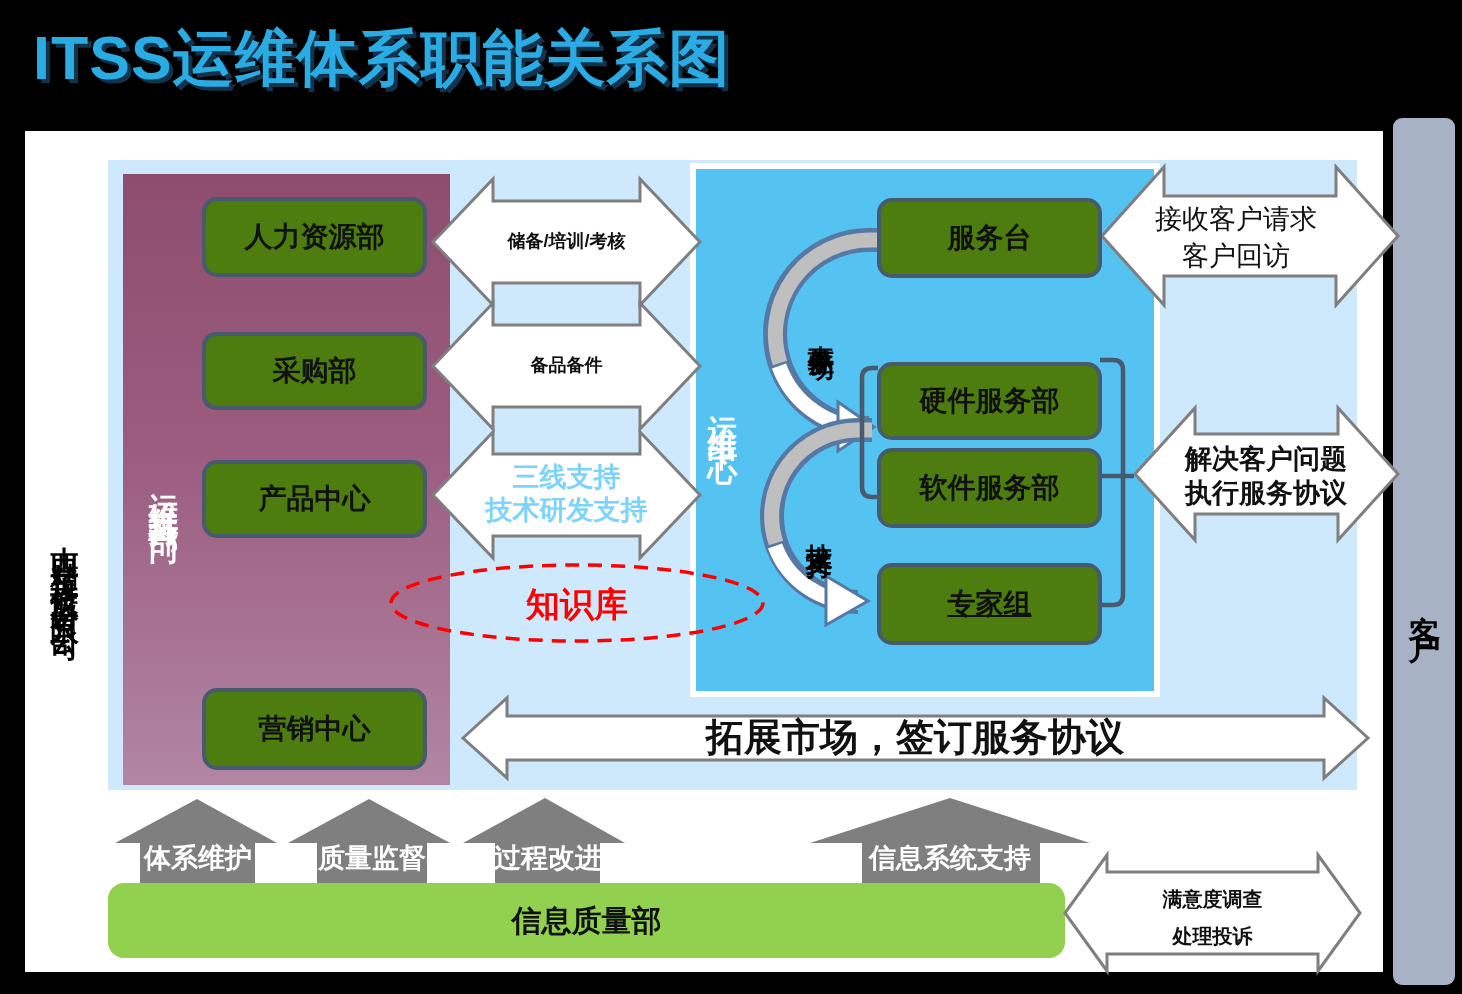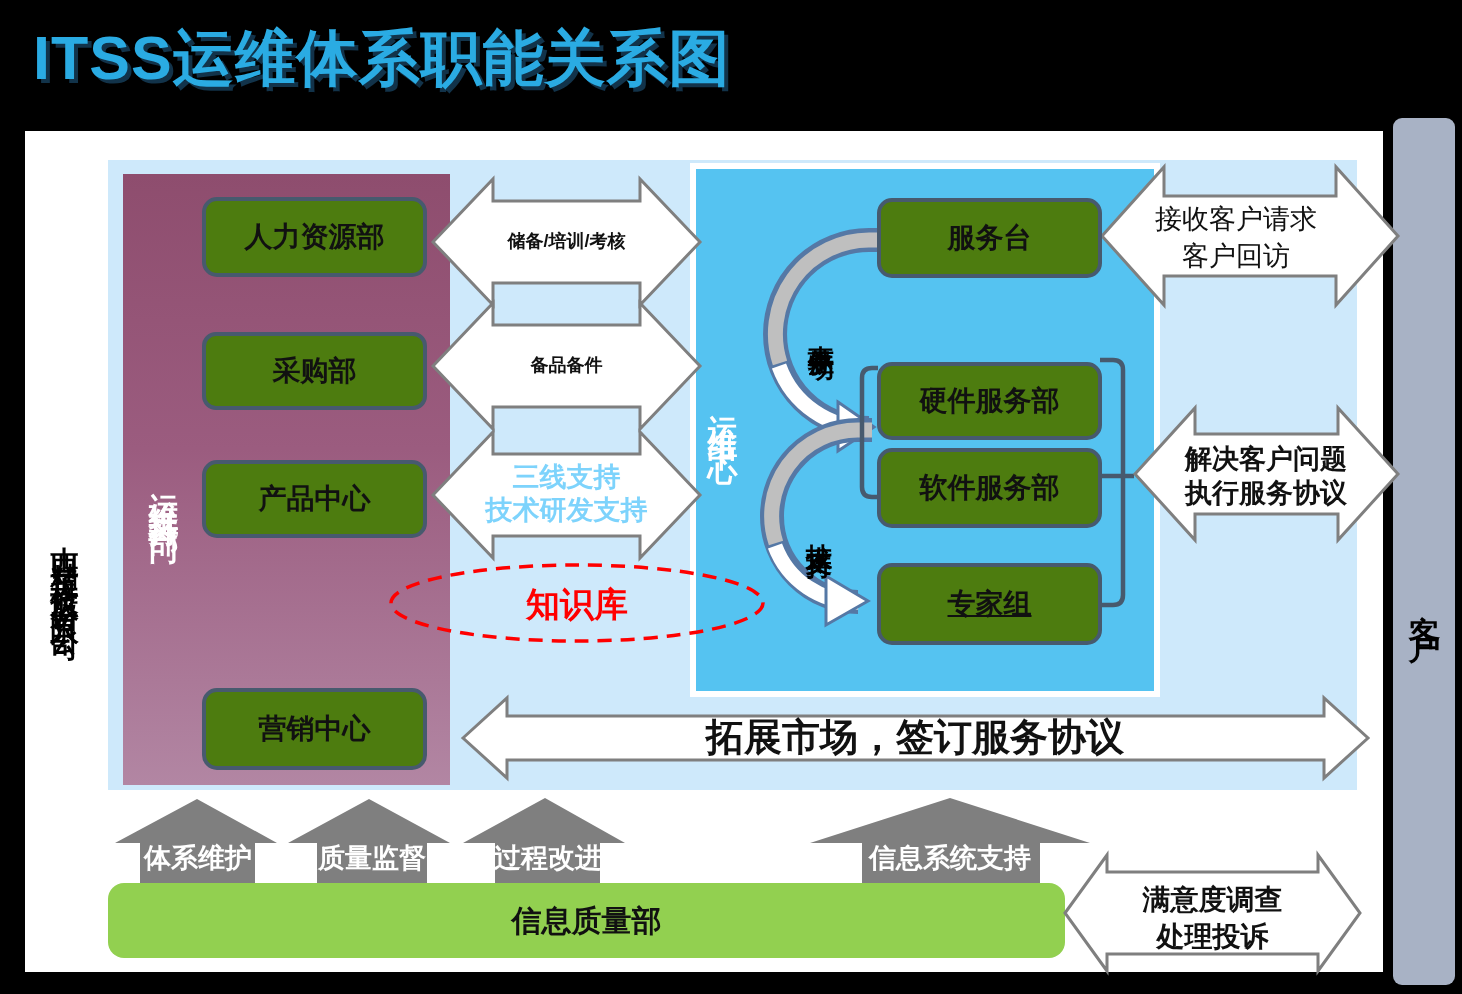--- a/index.html
+++ b/index.html
@@ -118,18 +118,18 @@
 
   <div class="abs lbl red" style="left:477px;top:583px;width:200px;height:42px;font-size:34px;">知识库</div>
 
   <div class="abs lbl white" style="left:128px;top:841px;width:140px;height:34px;font-size:27px;">体系维护</div>
   <div class="abs lbl white" style="left:302px;top:841px;width:140px;height:34px;font-size:27px;">质量监督</div>
   <div class="abs lbl white" style="left:478px;top:841px;width:140px;height:34px;font-size:27px;">过程改进</div>
   <div class="abs lbl white" style="left:848px;top:841px;width:204px;height:34px;font-size:27px;">信息系统支持</div>
 
   <div class="abs lbl" style="left:108px;top:902px;width:957px;height:38px;font-size:30px;">信息质量部</div>
 
-  <div class="abs" style="left:1105px;top:881px;width:215px;text-align:center;font-weight:bold;font-size:28px;color:#111;line-height:37px;">
+  <div class="abs" style="left:1105px;top:881px;width:215px;text-align:center;font-weight:bold;font-size:20px;color:#111;line-height:37px;">
     <div>满意度调查</div>
     <div>处理投诉</div>
   </div>
 
 </div>
 
 </body></html>

